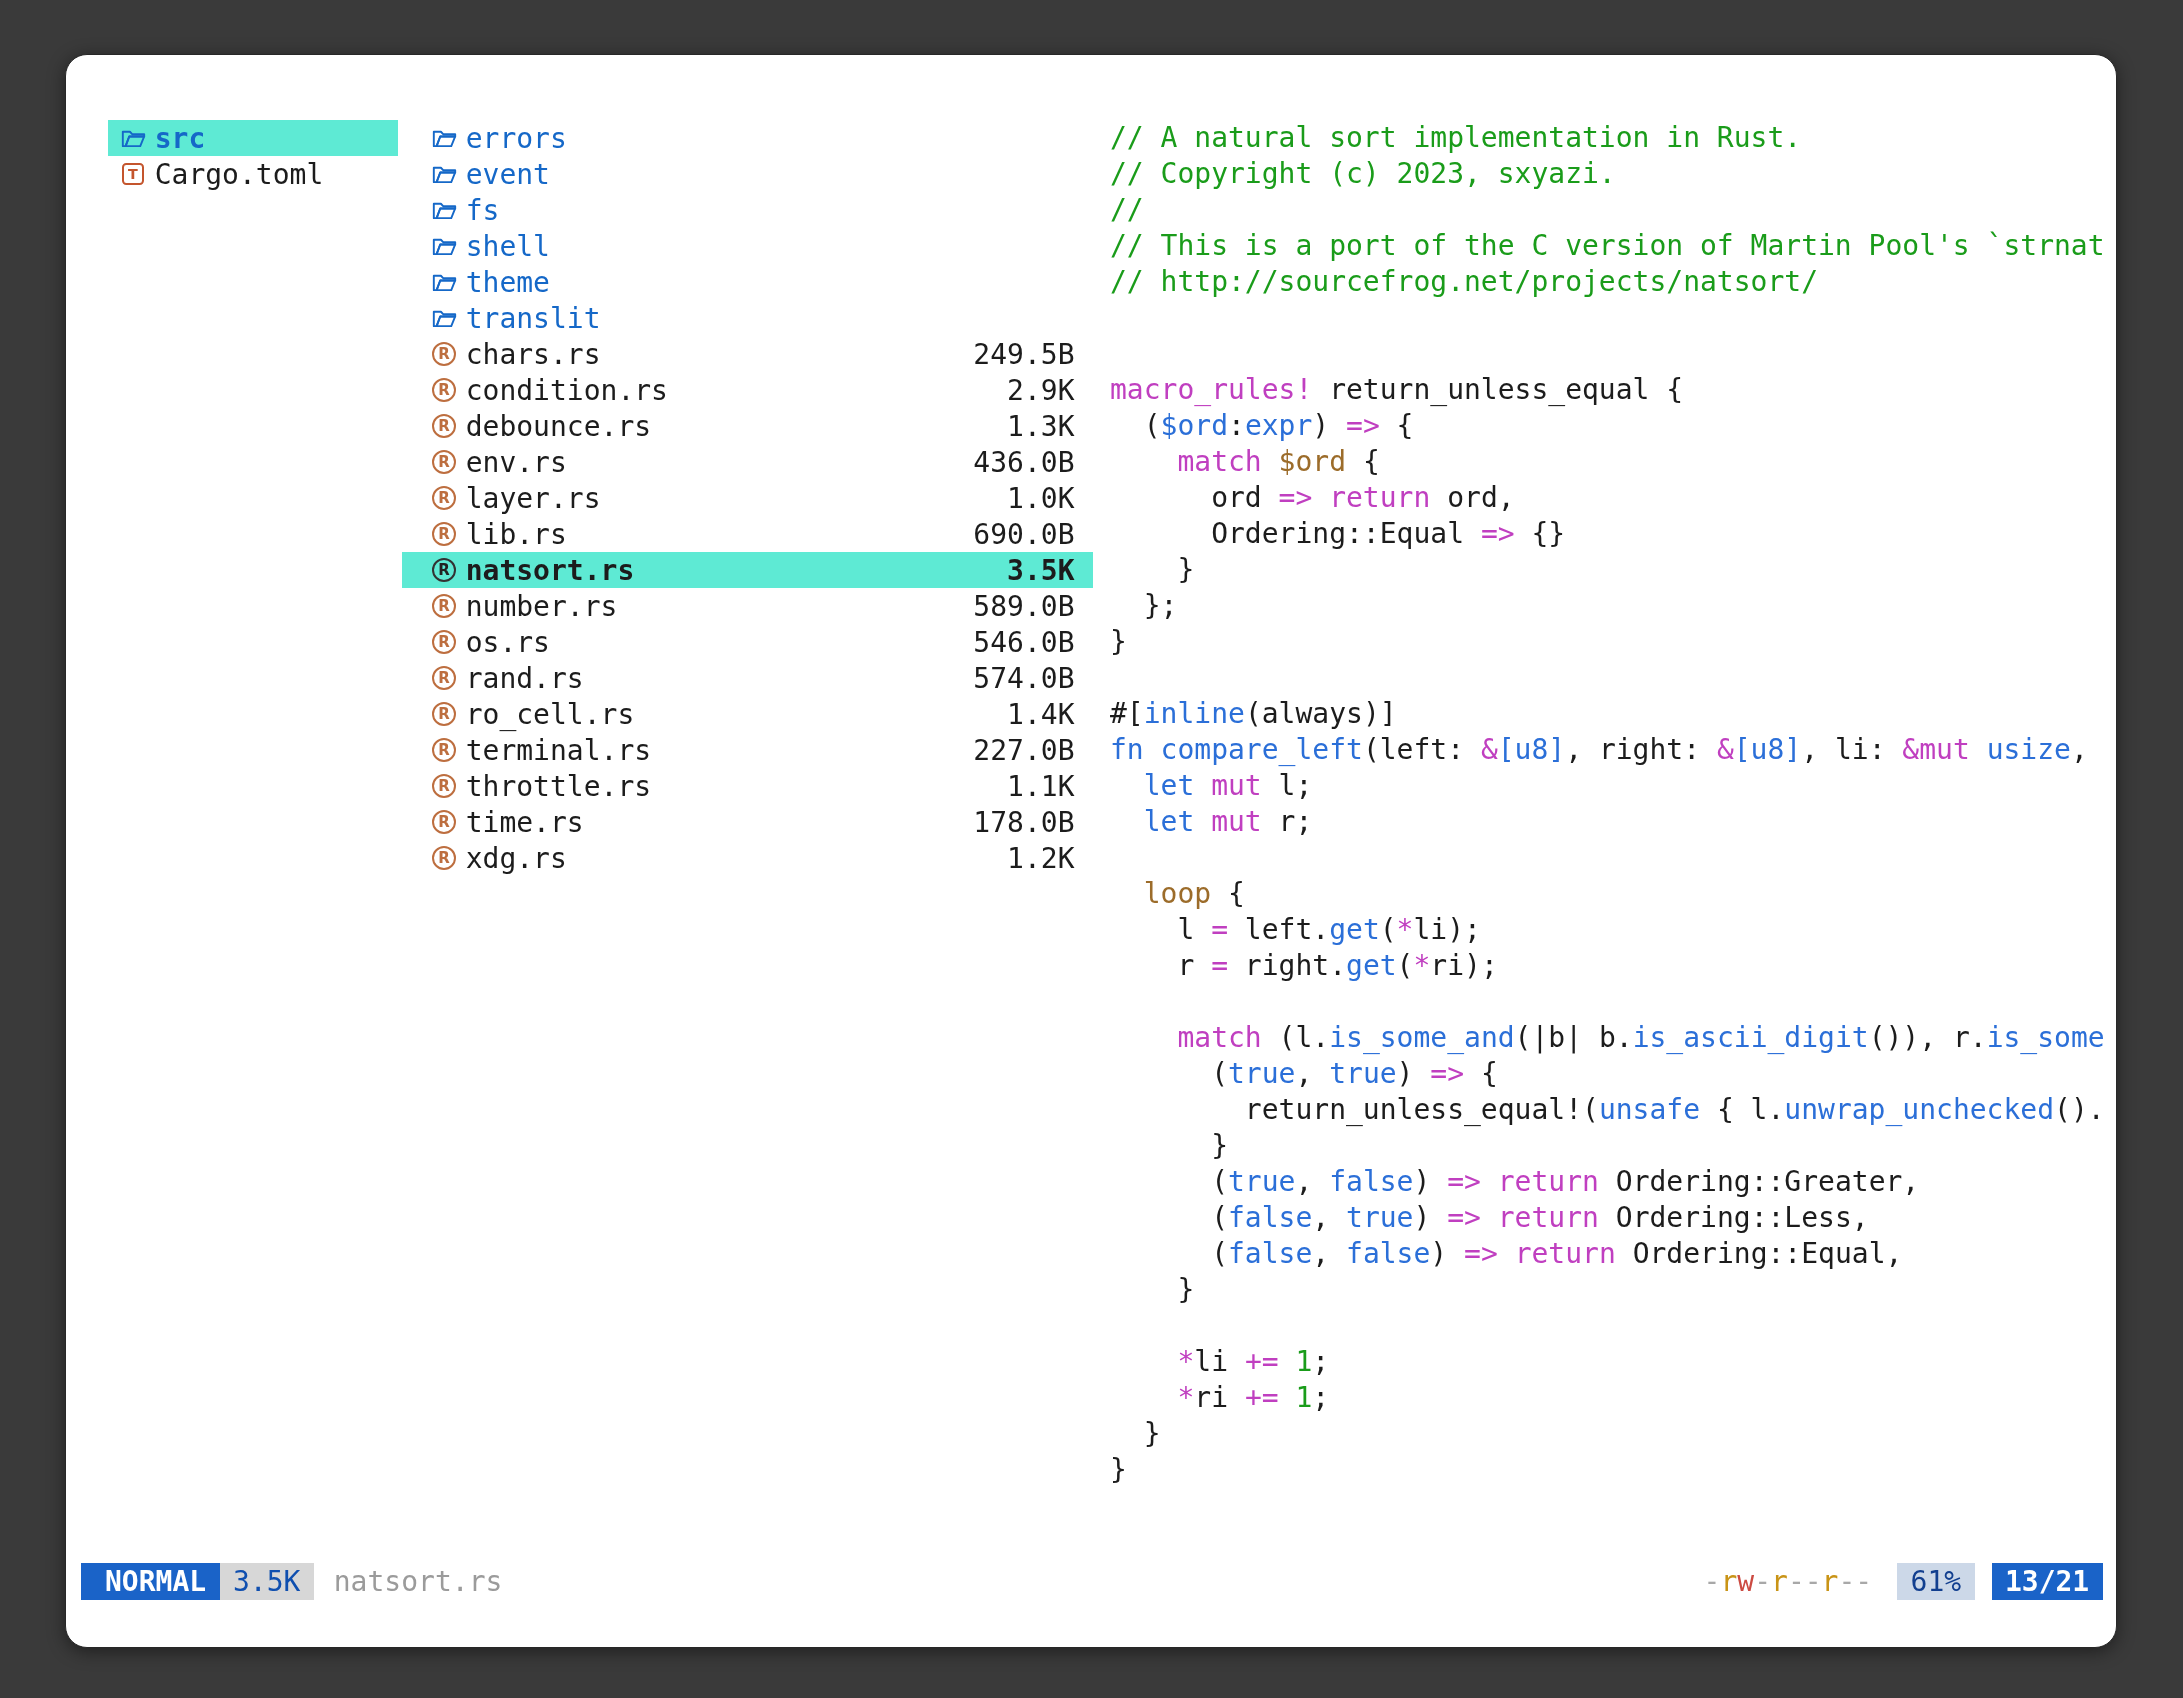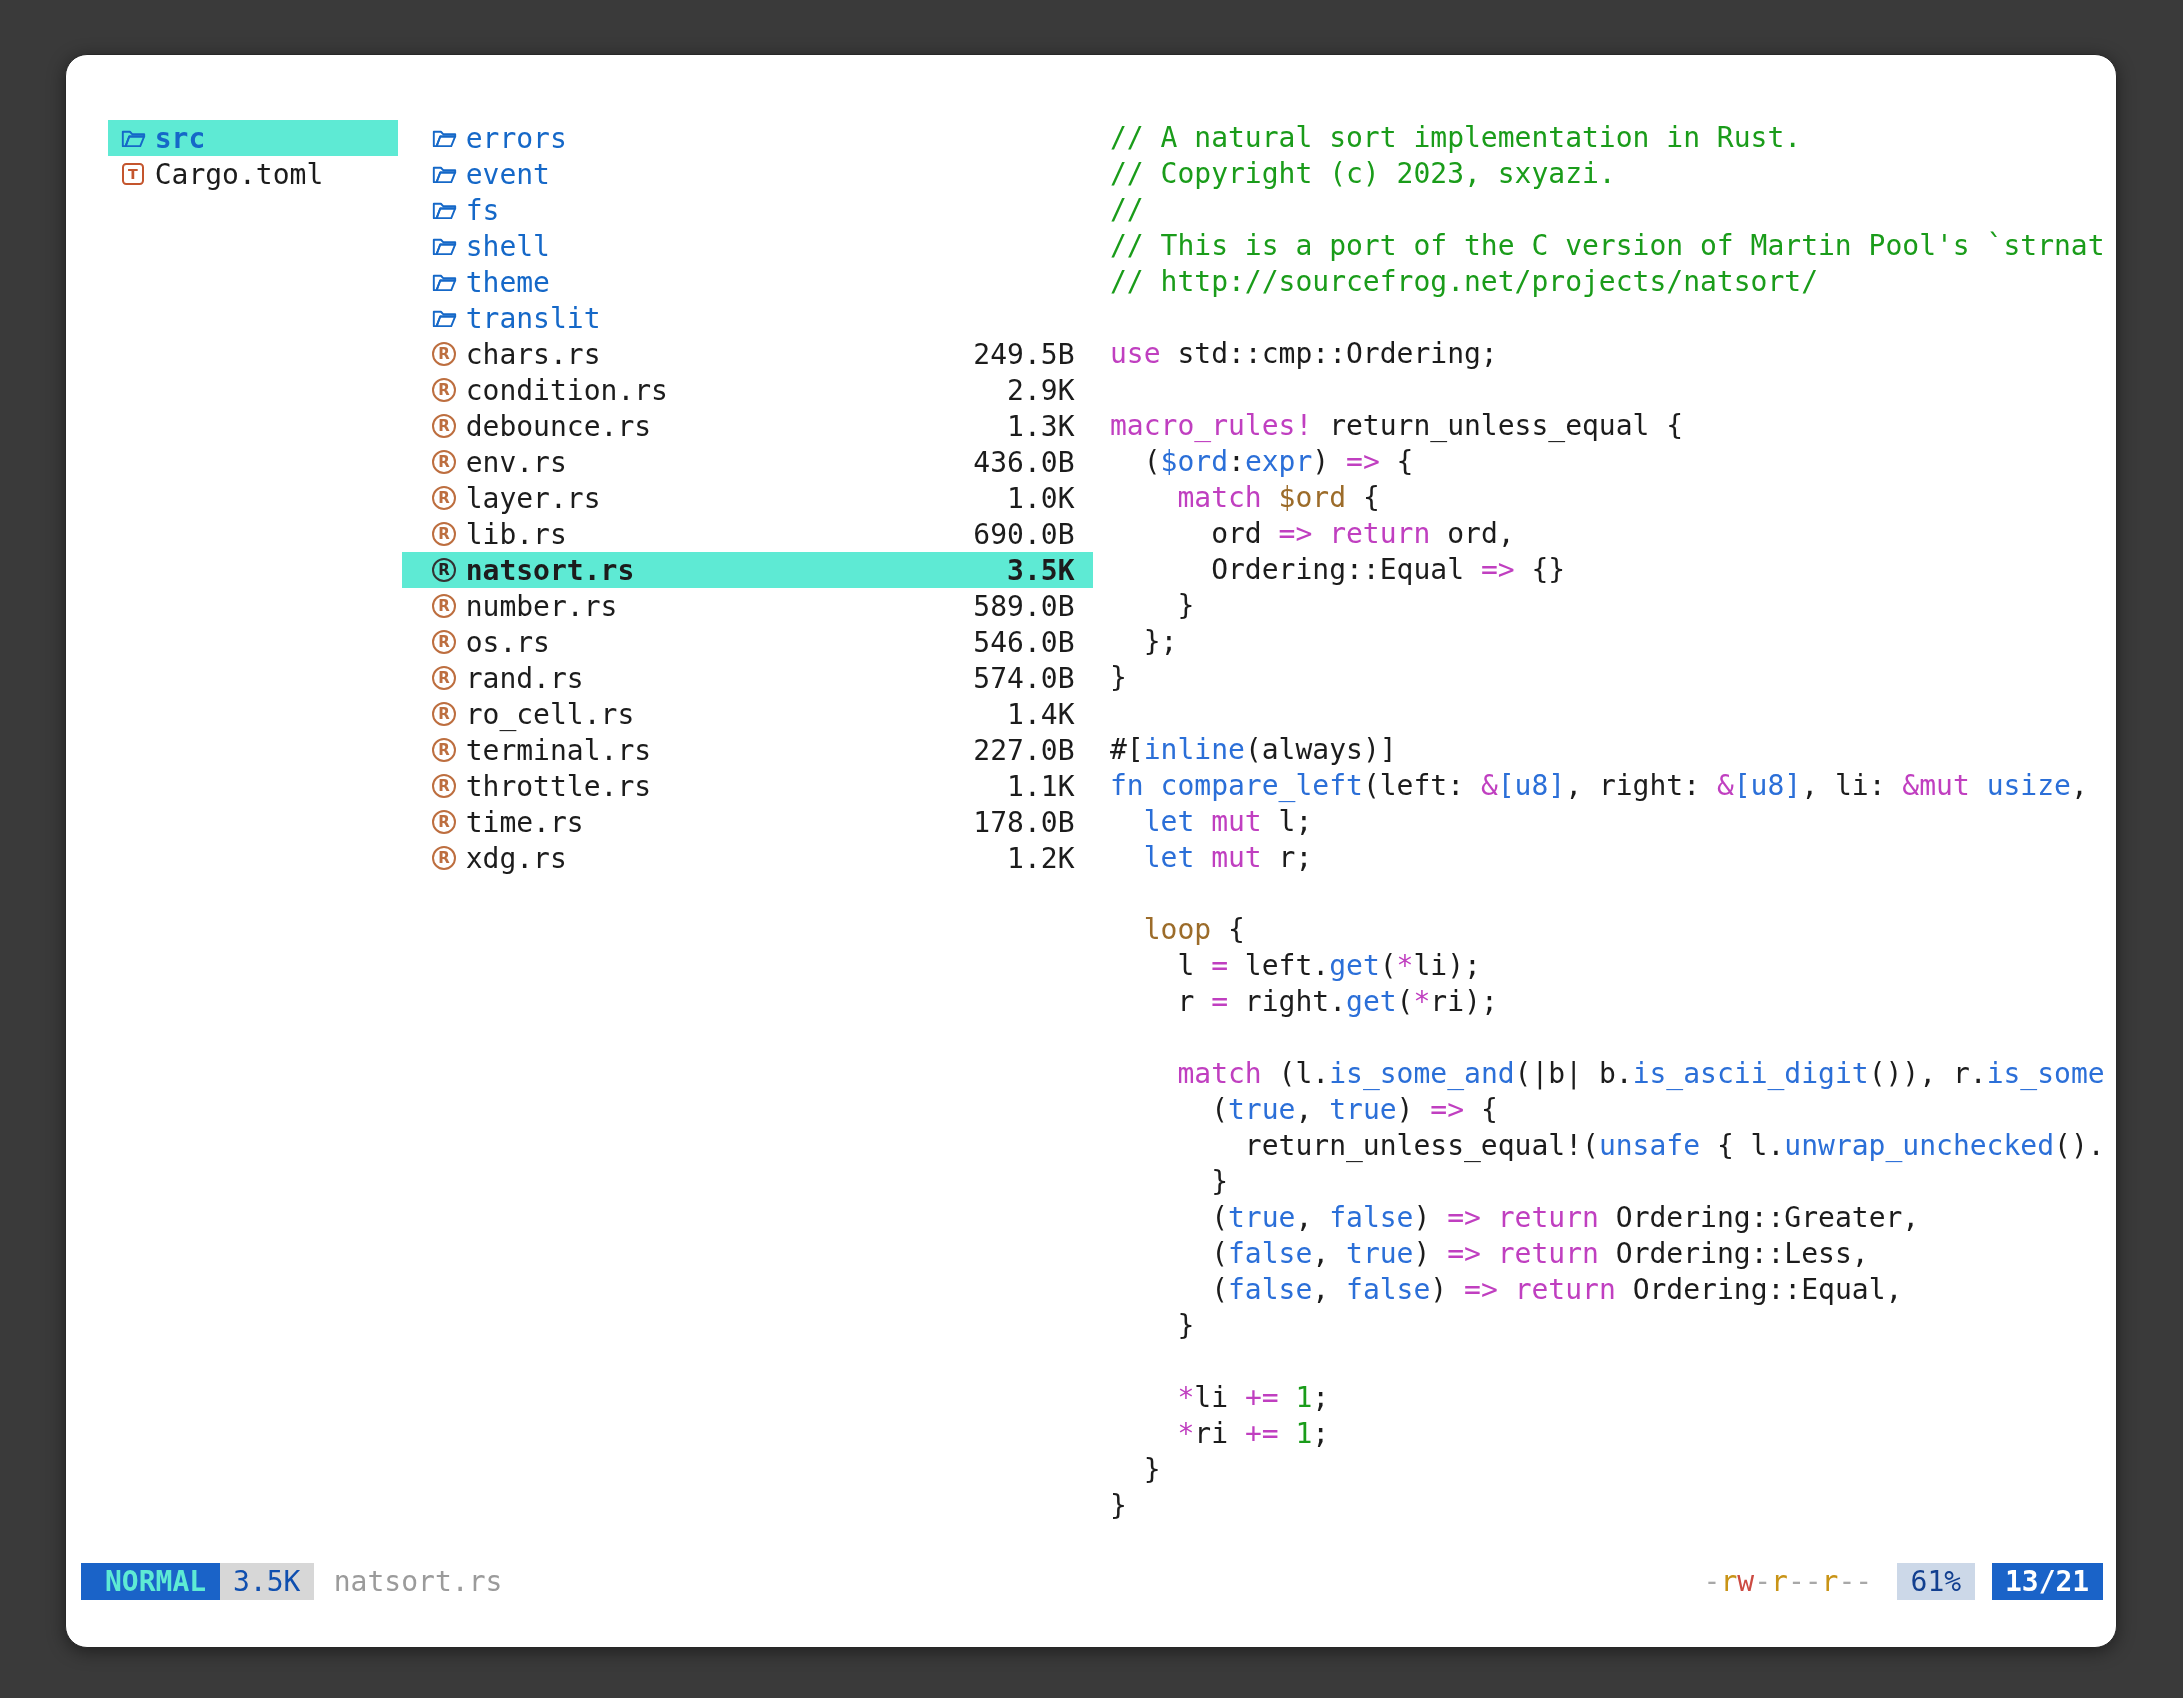--- a/index.html
+++ b/index.html
@@ -57,21 +57,21 @@
   .tok-b { color:#2b6fd8; }
   .tok-n { color:#9c6c2a; }
 
   .statusbar {
     position:absolute; left:15px; right:13.4px; bottom:47px; height:37px;
     display:flex; align-items:center; font-size:28px;
   }
   .sb-left, .sb-right { display:flex; align-items:center; }
   .sb-right { margin-left:auto;text-align:center; }
   .badge { height:37px; line-height:37px; padding:0 13.4px; white-space:pre; }
-  .badge.mode { background:#1a63c8; color:#5eead4; font-weight:bold;padding-left:24px; }
+  .badge.mode { background:#1a63c8; color:#ffffff; font-weight:bold;padding-left:24px; }
   .badge.size { background:#d7d7d7; color:#0f4faf; }
   .fname { color:#9b9b9b; margin-left:20px; }
   .perms { margin-right:25px; white-space:pre; }
   .perms .p-dash { color:#a8a8a8; }
   .perms .p-r { color:#c99417; }
   .perms .p-w { color:#cc4b42; }
   .badge.pct { background:#ccd8e8; color:#123f8f; }
   .badge.pos { background:#1a63c8; color:#ffffff; font-weight:bold;margin-left:17px; }
 </style>
 </head>
@@ -128,21 +128,20 @@
         <div class="row"><span class="icon"><span class="ricon">R</span></span><span class="label">time.rs</span><span class="size">178.0B</span></div>
         <div class="row"><span class="icon"><span class="ricon">R</span></span><span class="label">xdg.rs</span><span class="size">1.2K</span></div>
       </div>
     <div class="pane" id="preview-pane">
         <div class="code-line"><span class="tok-g">// A natural sort implementation in Rust.</span></div>
         <div class="code-line"><span class="tok-g">// Copyright (c) 2023, sxyazi.</span></div>
         <div class="code-line"><span class="tok-g">//</span></div>
         <div class="code-line"><span class="tok-g">// This is a port of the C version of Martin Pool's `strnat</span></div>
         <div class="code-line"><span class="tok-g">// http://sourcefrog.net/projects/natsort/</span></div>
         <div class="code-line">&nbsp;</div>
-        <div class="code-line"><span class="tok-k">use</span><span class="tok-d"> std::cmp::Ordering;</span></div>
         <div class="code-line">&nbsp;</div>
         <div class="code-line"><span class="tok-k">macro_rules!</span><span class="tok-d"> return_unless_equal {</span></div>
         <div class="code-line"><span class="tok-d">  (</span><span class="tok-b">$ord</span><span class="tok-d">:</span><span class="tok-b">expr</span><span class="tok-d">) </span><span class="tok-k">=&gt;</span><span class="tok-d"> {</span></div>
         <div class="code-line"><span class="tok-d">    </span><span class="tok-k">match</span><span class="tok-d"> </span><span class="tok-n">$ord</span><span class="tok-d"> {</span></div>
         <div class="code-line"><span class="tok-d">      ord </span><span class="tok-k">=&gt;</span><span class="tok-d"> </span><span class="tok-k">return</span><span class="tok-d"> ord,</span></div>
         <div class="code-line"><span class="tok-d">      Ordering::Equal </span><span class="tok-k">=&gt;</span><span class="tok-d"> {}</span></div>
         <div class="code-line"><span class="tok-d">    }</span></div>
         <div class="code-line"><span class="tok-d">  };</span></div>
         <div class="code-line"><span class="tok-d">}</span></div>
         <div class="code-line">&nbsp;</div>

